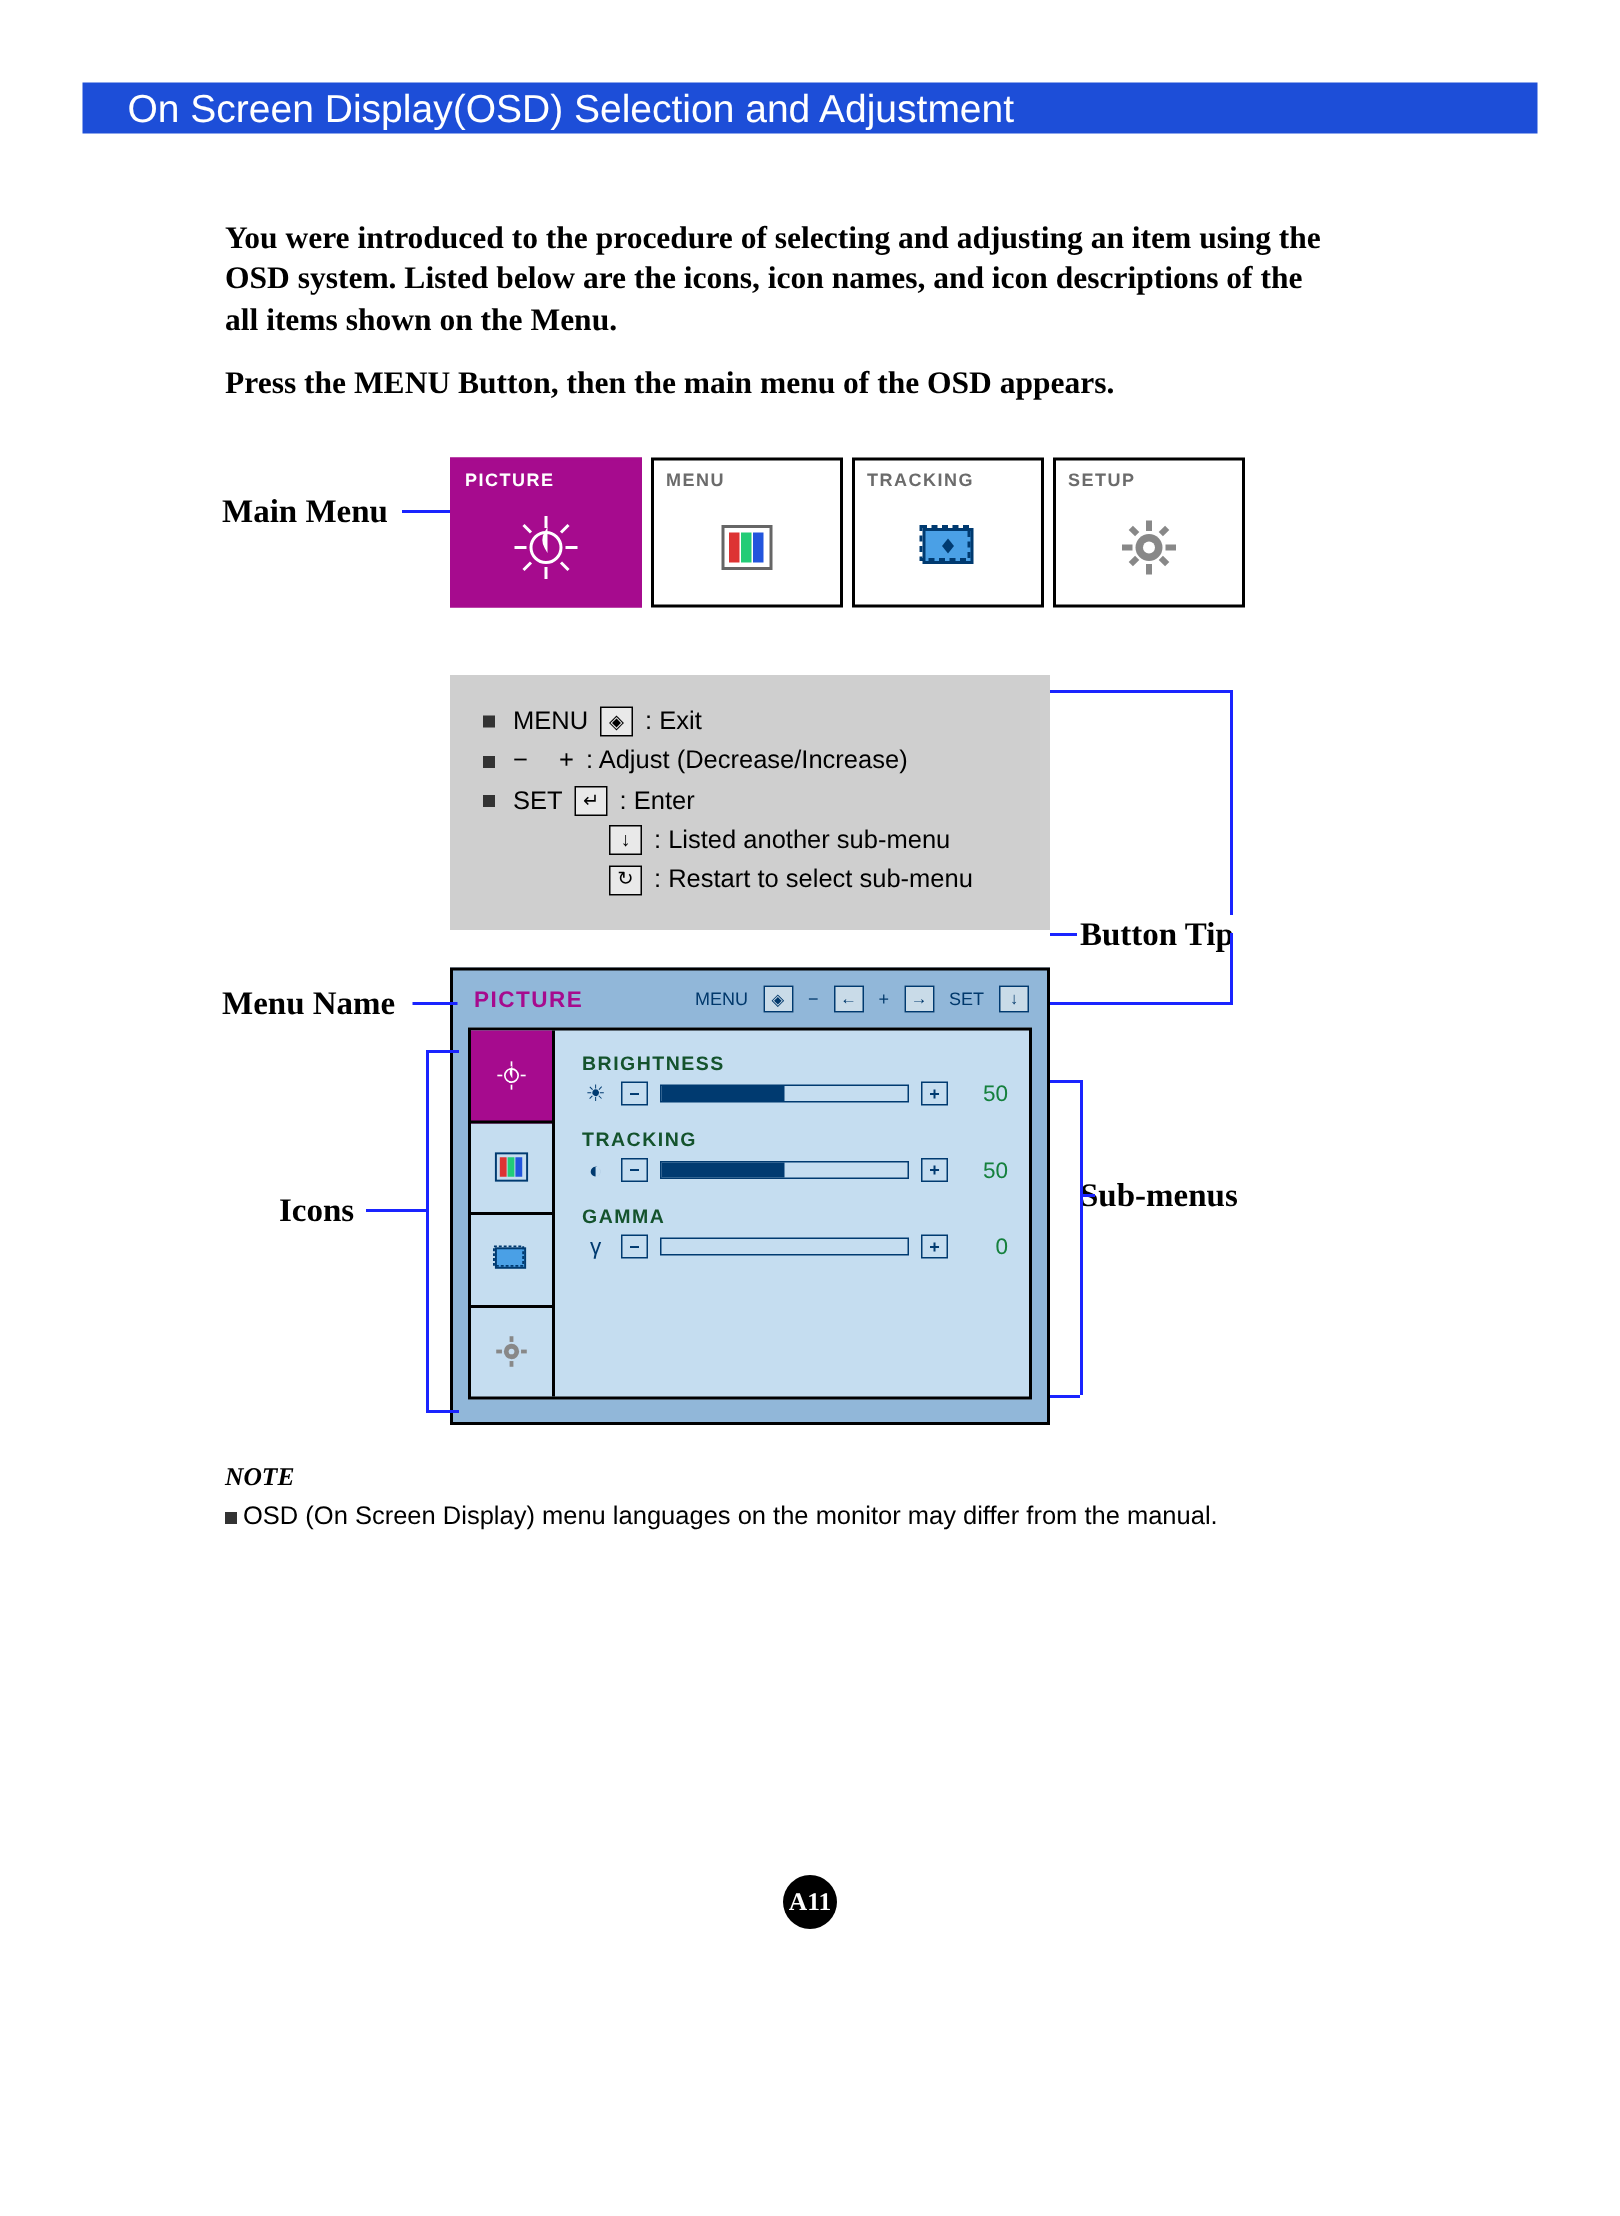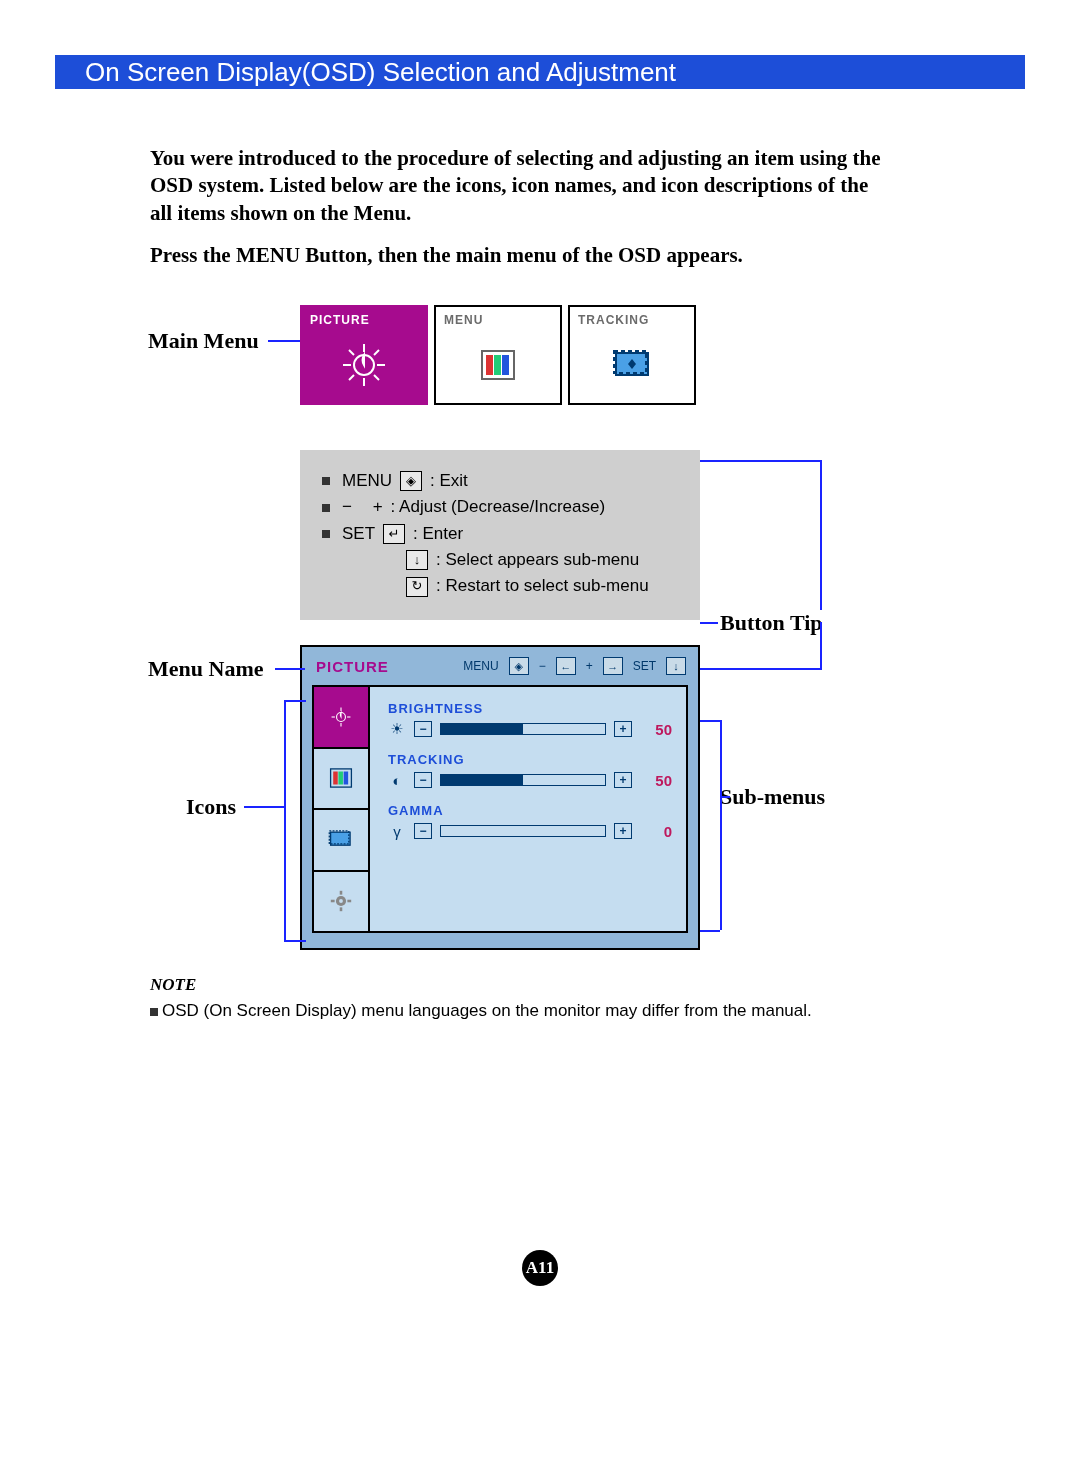--- a/index.html
+++ b/index.html
@@ -159,21 +159,21 @@
   }
   .osd-side .cell:last-child { border-bottom: none; }
   .osd-side .cell.active { background: #a60b8e; }
   .osd-content {
     flex: 1;
     padding: 14px 14px 8px 18px;
     color: #003a70;
   }
   .setting { margin-bottom: 14px; }
   .setting-name {
-    color: #1d4ed8;
+    color: #14532d;
     font-weight: bold;
     letter-spacing: 1px;
     font-size: 13px;
     margin-bottom: 4px;
   }
   .slider-row {
     display: flex;
     align-items: center;
     gap: 8px;
   }
@@ -189,21 +189,21 @@
   .track {
     flex: 1; height: 12px;
     border: 1.5px solid #003a70;
     position: relative;
     background: #c5ddf0;
   }
   .track .fill {
     position: absolute; left: 0; top: 0; bottom: 0;
     background: #003a70;
   }
-  .valnum { width: 32px; text-align: right; font-weight: bold; color: #be185d; }
+  .valnum { width: 32px; text-align: right; font-weight: normal; color: #15803d; }
 
   
   .note {
     position: absolute;
     left: 150px; top: 975px; width: 760px;
     font-size: 17px;
   }
   .note .note-title { font-weight: bold; font-style: italic; font-family: "Times New Roman", serif; margin-bottom: 6px; }
   .note .note-row { display: flex; align-items: flex-start; gap: 4px; }
   .note .bullet { width: 8px; height: 8px; background: #333; margin-top: 7px; flex: 0 0 auto; }
@@ -276,20 +276,39 @@
   <div class="tab inactive">
     <div class="tab-label">TRACKING</div>
     <div class="tab-icon">
       <svg width="44" height="40" viewBox="0 0 44 40">
         <rect x="6" y="8" width="32" height="22" fill="#4aa0e6" stroke="#003a70" stroke-width="2"></rect>
         <rect x="4" y="6" width="32" height="22" fill="none" stroke="#003a70" stroke-width="2" stroke-dasharray="4 3"></rect>
         <polygon points="22,14 26,19 22,24 18,19" fill="#003a70"></polygon>
         </svg>
     </div>
   </div>
+  <div class="tab inactive">
+    <div class="tab-label">SETUP</div>
+    <div class="tab-icon">
+      <svg width="44" height="44" viewBox="0 0 44 44">
+          <g fill="#888">
+        <circle cx="22" cy="22" r="9"></circle>
+            <circle cx="22" cy="22" r="4" fill="#fff"></circle>
+        <rect x="20" y="4" width="4" height="7"></rect>
+            <rect x="20" y="33" width="4" height="7"></rect>
+        <rect x="4" y="20" width="7" height="4"></rect>
+            <rect x="33" y="20" width="7" height="4"></rect>
+        <rect x="9" y="9" width="6" height="4" transform="rotate(45 12 11)"></rect>
+        <rect x="29" y="29" width="6" height="4" transform="rotate(45 32 31)"></rect>
+        <rect x="29" y="9" width="6" height="4" transform="rotate(-45 32 11)"></rect>
+        <rect x="9" y="29" width="6" height="4" transform="rotate(-45 12 31)"></rect>
+          </g>
+        </svg>
+    </div>
+  </div>
 </div>
 
 <div class="tips-panel">
   <div class="row">
     <span class="bullet"></span>
     <span>MENU</span>
     <span class="keyicon">◈</span>
     <span>: Exit</span>
   </div>
   <div class="row">
@@ -299,21 +318,21 @@
     <span>: Adjust (Decrease/Increase)</span>
   </div>
   <div class="row">
     <span class="bullet"></span>
     <span>SET</span>
     <span class="keyicon">↵</span>
     <span>: Enter</span>
   </div>
   <div class="row indent">
     <span class="keyicon">↓</span>
-    <span>: Select appears sub-menu</span>
+    <span>: Listed another sub-menu</span>
   </div>
   <div class="row indent">
     <span class="keyicon">↻</span>
     <span>: Restart to select sub-menu</span>
   </div>
 </div>
 
 <div class="osd">
   <div class="osd-header">
     <span class="osd-title">PICTURE</span>

